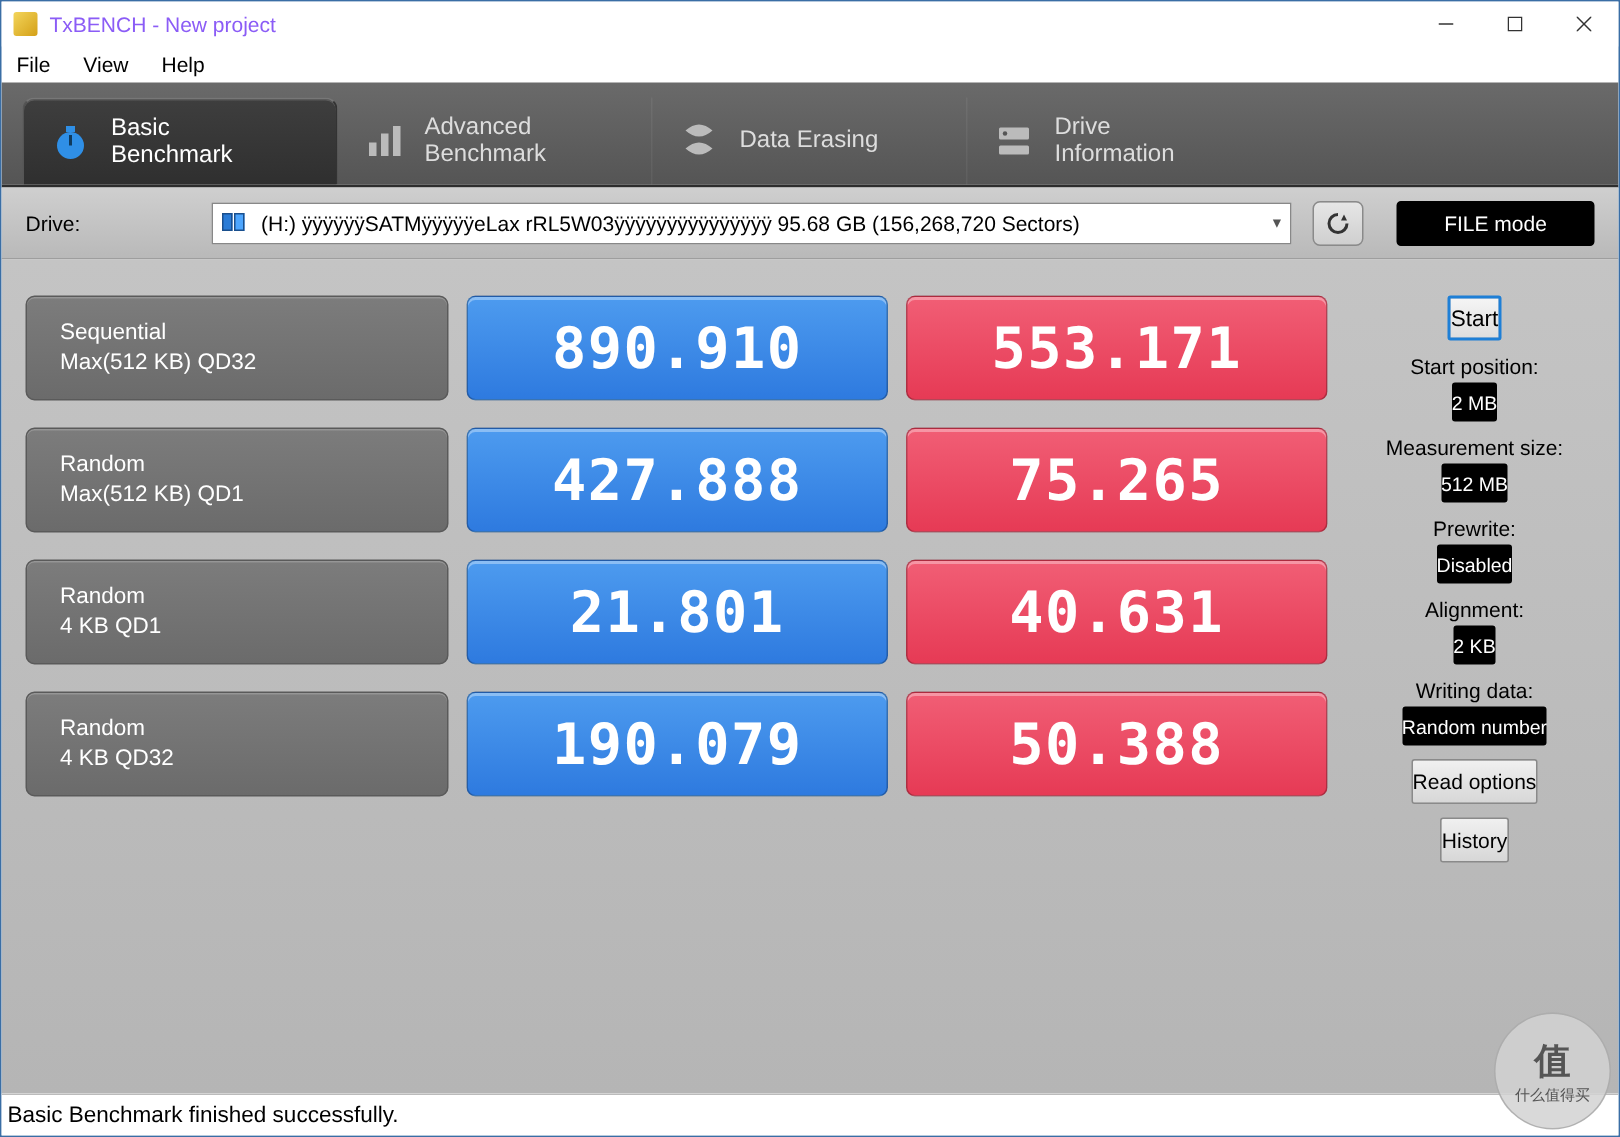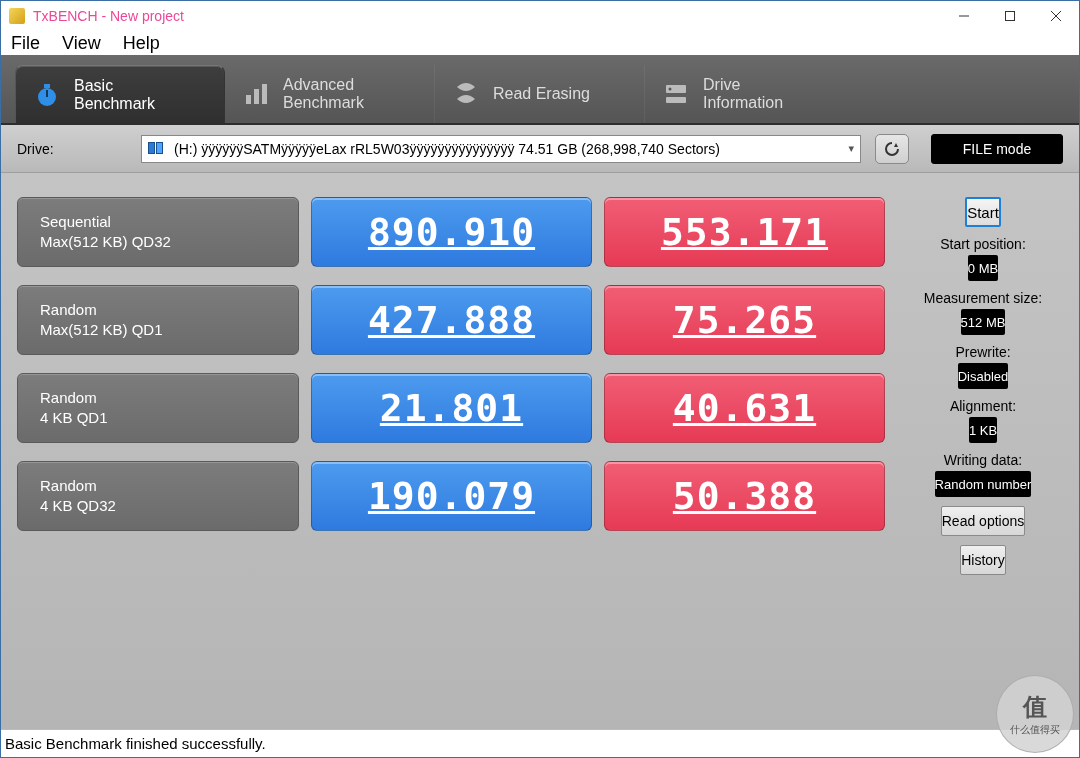--- a/index.html
+++ b/index.html
@@ -2,26 +2,26 @@
 <html><head>
 <meta charset="utf-8">
 <style>
   * { box-sizing: border-box; margin: 0; padding: 0; font-family: "Segoe UI", Tahoma, sans-serif; }
   html, body { width: 1080px; height: 758px; overflow: hidden; }
   body { background: #fff; border: 1px solid #3a6ea5; display: flex; flex-direction: column; }
 
   
   .titlebar { height: 30px; display: flex; align-items: center; padding: 0 0 0 8px; background: #fff; }
   .titlebar .app-icon { width: 16px; height: 16px; margin-right: 8px; background: linear-gradient(135deg,#f3d55b,#d4a017); border-radius: 2px; display: inline-block; }
-  .titlebar .title { font-size: 14px; color: #ec4899; }
+  .titlebar .title { font-size: 14px; color: #8b5cf6; }
   .winbtns { margin-left: auto; display: flex; }
   .winbtn { width: 46px; height: 30px; display: flex; align-items: center; justify-content: center; color: #333; font-size: 10px; }
 
   
-  .menubar { height: 24px; display: flex; align-items: center; padding: 0 10px; font-size: 18px; gap: 22px; }
+  .menubar { height: 24px; display: flex; align-items: center; padding: 0 10px; font-size: 14px; gap: 22px; }
   .menubar span { cursor: default; }
 
   
   .tabstrip { height: 70px; background: linear-gradient(#6a6a6a,#555555); display: flex; padding: 10px 14px 0 14px; gap: 0; border-bottom: 2px solid #2d2d2d; }
   .tab { flex: 0 0 210px; display: flex; align-items: center; gap: 14px; padding: 0 18px; color: #ddd; font-size: 16px; line-height: 18px; border-right: 1px solid rgba(255,255,255,0.06); cursor: pointer; }
   .tab:last-child { border-right: none; }
   .tab.active { background: linear-gradient(#3e3e3e,#2f2f2f); border-radius: 8px 8px 0 0; color: #fff; box-shadow: inset 0 1px 0 rgba(255,255,255,0.15); border-top:1px solid #777; border-left:1px solid #555; border-right:1px solid #333;}
   .tab svg { flex: 0 0 auto; }
   .tab .tab-text { display: flex; flex-direction: column; }
 
@@ -42,21 +42,21 @@
 
   .results { flex: 1; display: flex; flex-direction: column; gap: 18px; }
   .header-row { display: flex; gap: 12px; }
   .hcell { background: linear-gradient(#444,#222); color: #fff; font-size: 16px; height: 32px; display: flex; align-items: center; justify-content: center; border-radius: 4px; border-top:1px solid #666; }
   .hcell.task  { width: 282px; }
   .hcell.read  { flex: 1; }
   .hcell.write { flex: 1; }
 
   .result-row { display: flex; gap: 12px; }
   .task-cell { width: 282px; background: linear-gradient(#7c7c7c,#6b6b6b); border-radius: 6px; padding: 10px 22px; color: #fff; font-size: 15px; line-height: 20px; display: flex; flex-direction: column; justify-content: center; border: 1px solid #5a5a5a; box-shadow: inset 0 1px 0 rgba(255,255,255,0.2); }
-  .val-cell { flex: 1; height: 70px; border-radius: 6px; display: flex; align-items: center; justify-content: center; color: #fff; font-size: 38px; font-weight: 700; font-family: Consolas, "DejaVu Sans Mono", monospace; letter-spacing: 1px; border: 1px solid rgba(0,0,0,0.25); box-shadow: inset 0 2px 0 rgba(255,255,255,0.35); text-decoration: underline; }
+  .val-cell { flex: 1; height: 70px; border-radius: 6px; display: flex; align-items: center; justify-content: center; color: #fff; font-size: 38px; font-weight: 700; font-family: Consolas, "DejaVu Sans Mono", monospace; letter-spacing: 1px; border: 1px solid rgba(0,0,0,0.25); box-shadow: inset 0 2px 0 rgba(255,255,255,0.35); }
   .val-cell.read  { background: linear-gradient(#4d9bef,#2e7adf); }
   .val-cell.write { background: linear-gradient(#f15e75,#e63a55); }
 
   
   .sidebar { flex: 0 0 160px; display: flex; flex-direction: column; gap: 3px; align-items: center; }
   .start-btn { height: 30px; background: linear-gradient(#f5f5f5,#dedede); border: 2px solid #1e7fd6; font-size: 15px; display: flex; align-items: center; justify-content: center; cursor: pointer; border-radius: 2px;}
   .side-label { font-size: 14px; color: #000; margin-top: 6px; }
   .side-value { height: 26px; background: #000; color: #fff; font-size: 13px; display: flex; align-items: center; justify-content: center; border-radius: 2px; }
   .side-btn { height: 30px; background: linear-gradient(#f0f0f0,#d7d7d7); border: 1px solid #8a8a8a; font-size: 14px; display: flex; align-items: center; justify-content: center; cursor: pointer; border-radius: 2px; margin-top: 6px; }
 
@@ -120,21 +120,21 @@
     <div class="tab-text">
         <span>Advanced</span>
         <span>Benchmark</span>
       </div>
   </div>
   <div class="tab">
     <svg width="26" height="26">
         <path d="M4 6 Q13 14 22 6 Q13 -2 4 6 Z M4 18 Q13 26 22 18 Q13 10 4 18 Z" fill="#bbb"></path>
       </svg>
     <div class="tab-text">
-        <span>Read Erasing</span>
+        <span>Data Erasing</span>
       </div>
   </div>
   <div class="tab">
     <svg width="26" height="26">
         <rect x="3" y="4" width="20" height="8" rx="1" fill="#bbb"></rect>
         <rect x="3" y="16" width="20" height="6" rx="1" fill="#bbb"></rect>
         <circle cx="7" cy="8" r="1.5" fill="#555"></circle>
       </svg>
     <div class="tab-text">
         <span>Drive</span>
@@ -143,21 +143,21 @@
   </div>
 </div>
 
 <div class="drive-row">
   <span class="drive-label">Drive:</span>
   <div class="drive-select">
     <span class="drive-icon">
         <span></span>
         <span></span>
       </span>
-    <span style="flex:1">(H:) ÿÿÿÿÿÿSATMÿÿÿÿÿeLax rRL5W03ÿÿÿÿÿÿÿÿÿÿÿÿÿÿÿ  74.51 GB (268,998,740 Sectors)</span>
+    <span style="flex:1">(H:) ÿÿÿÿÿÿSATMÿÿÿÿÿeLax rRL5W03ÿÿÿÿÿÿÿÿÿÿÿÿÿÿÿ  95.68 GB (156,268,720 Sectors)</span>
     <span class="chev">▾</span>
   </div>
   <div class="refresh-btn">
     <svg width="18" height="18">
         <path d="M9 3 a6 6 0 1 0 6 6" fill="none" stroke="#333" stroke-width="2"></path>
         <path d="M13 3 L15 7 L11 7 Z" fill="#333"></path>
       </svg>
   </div>
   <div class="filemode-btn">FILE mode</div>
 </div>
@@ -199,30 +199,30 @@
       </div>
       <div class="val-cell read">190.079</div>
       <div class="val-cell write">50.388</div>
     </div>
   </div>
 
   <div class="sidebar">
     <div class="start-btn">Start</div>
 
     <div class="side-label">Start position:</div>
-    <div class="side-value">0 MB</div>
+    <div class="side-value">2 MB</div>
 
     <div class="side-label">Measurement size:</div>
     <div class="side-value">512 MB</div>
 
     <div class="side-label">Prewrite:</div>
     <div class="side-value">Disabled</div>
 
     <div class="side-label">Alignment:</div>
-    <div class="side-value">1 KB</div>
+    <div class="side-value">2 KB</div>
 
     <div class="side-label">Writing data:</div>
     <div class="side-value">Random number</div>
 
     <div class="side-btn">Read options</div>
     <div class="side-btn">History</div>
   </div>
 </div>
 
 <div class="statusbar">

